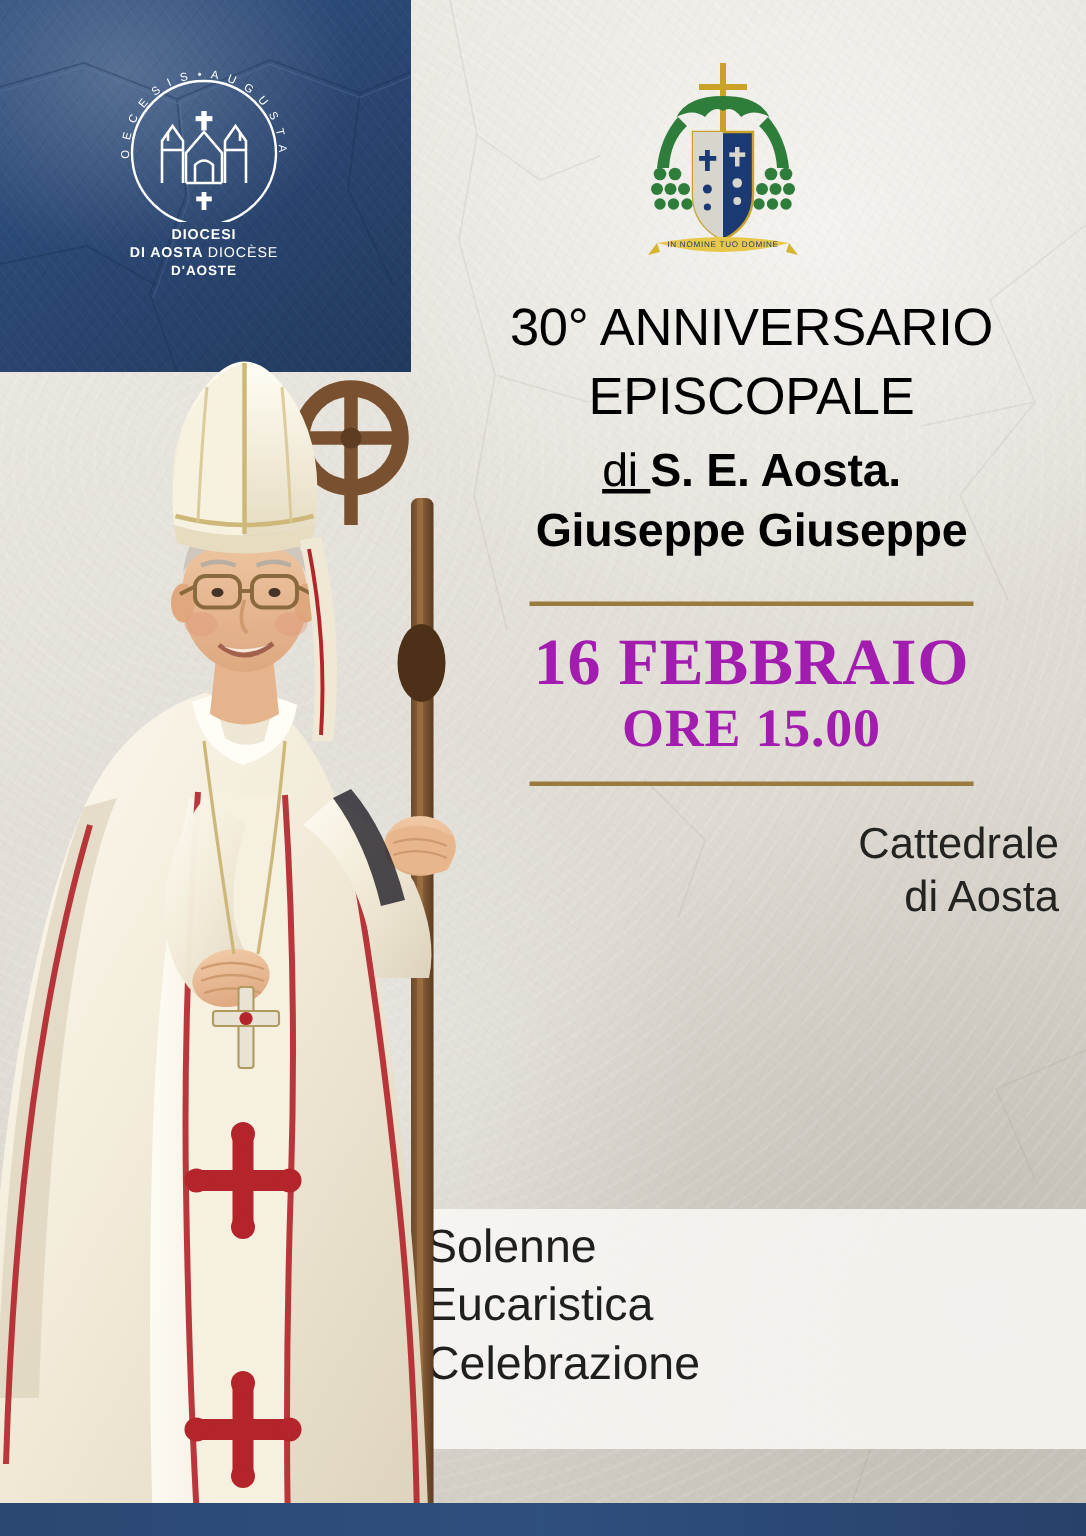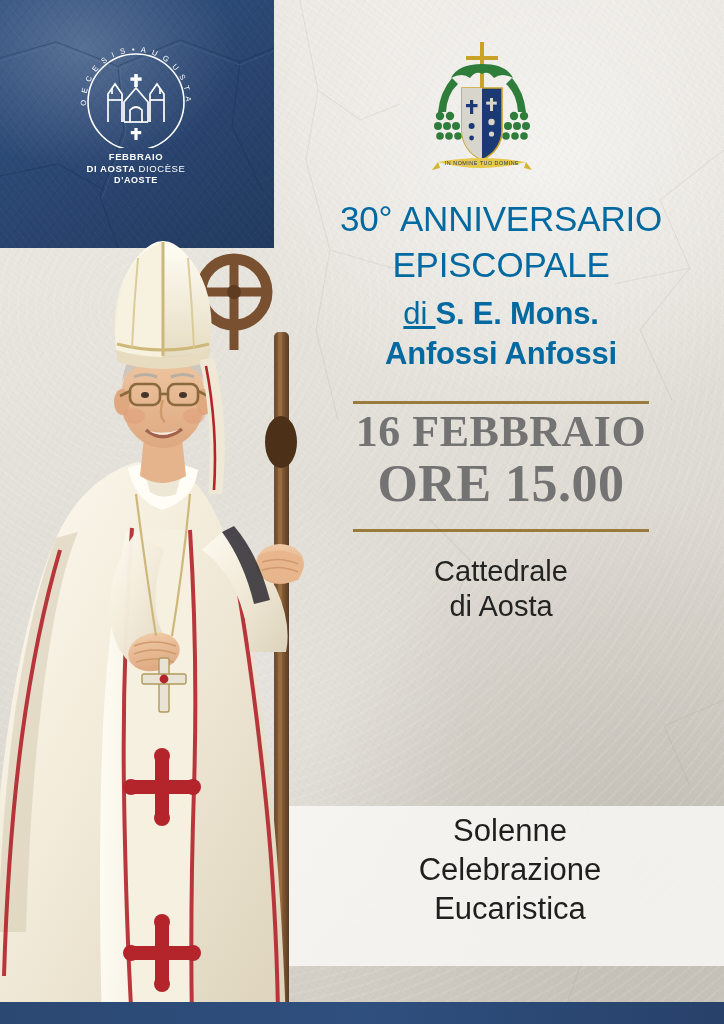--- a/index.html
+++ b/index.html
@@ -112,21 +112,21 @@
     top: 196px;
     width: 410px;
     text-align: center;
     color: #1d1d1b;
   }
 
   .headline {
     font-size: 35px;
     line-height: 1.3;
     letter-spacing: -0.2px;
-    color: #0369a1;
+    color: #000000;
   }
   .headline .l1,
   .headline .l2,
   .headline .l3 { display: block; }
   .headline .l4 {
     display: block;
     margin-top: 7px;
     font-size: 31px;
   }
   .headline .l4 .thin { font-weight: 400; text-decoration: underline; }
@@ -141,57 +141,57 @@
     width: 296px;
     height: 3px;
     background: #9a7b3d;
     margin: 26px auto 0;
   }
   .rule.bottom { margin: 16px auto 0; }
 
   .date-block {
     font-family: "Liberation Serif", serif;
     font-weight: bold;
-    color: #737373;
-    margin-top: 4px;
+    color: #a21caf;
+    margin-top: 14px;
   }
   .date-line {
     font-size: 44px;
     line-height: 1.08;
     letter-spacing: 0.5px;
   }
   .time-line {
-    font-size: 52px;
+    font-size: 36px;
     line-height: 1.12;
     letter-spacing: 0.5px;
   }
 
   .venue {
     margin-top: 22px;
     font-size: 29px;
     line-height: 1.18;
     color: #232321;
+    text-align: right;
   }
   .venue span { display: block; }
 
   
   .bottom-band {
     position: absolute;
     left: 280px;
     top: 806px;
     width: 444px;
     height: 160px;
     background: rgba(248,247,244,0.88);
   }
   .bottom-text {
     position: absolute;
-    left: 304px;
+    left: 284px;
     top: 812px;
     width: 412px;
-    text-align: center;
     font-size: 31px;
     line-height: 1.25;
     color: #1f1f1d;
   }
   .bottom-text span { display: block; }
 
   
   .bottom-strip {
     position: absolute;
     left: 0;
@@ -278,21 +278,21 @@
       <g fill="#ffffff">
         <rect x="72.2" y="30" width="3.6" height="13"></rect>
         <rect x="68.4" y="33.4" width="11.2" height="3.4"></rect>
       </g>
       <g fill="#ffffff">
         <rect x="72.4" y="84" width="3.2" height="12"></rect>
         <rect x="68.8" y="87" width="10.4" height="3.2"></rect>
       </g>
     </svg>
     <div class="diocese-name">
-      <span>FEBBRAIO</span><br>
+      <span>DIOCESI</span><br>
       <span>DI AOSTA</span>
       <span class="light">DIOCÈSE</span>
     </div>
     <div class="diocese-sub">D'AOSTE</div>
   </div>
 
   <div class="coat-of-arms">
     <svg width="128" height="150" viewBox="0 0 128 150">
 
       <g stroke="#c9a227" stroke-width="4" fill="none">
@@ -348,44 +348,44 @@
       <path d="M20 128 L14 136 L22 134 Z" fill="#d4b431"></path>
       <path d="M108 128 L114 136 L106 134 Z" fill="#d4b431"></path>
       <text x="64" y="130.5" text-anchor="middle" font-size="5.4" font-family="Liberation Sans, sans-serif" fill="#1b3a73" letter-spacing="0.5">IN NOMINE TUO DOMINE</text>
     </svg>
   </div>
 
   <div class="text-col">
     <div class="headline">
       <span class="l1">30° ANNIVERSARIO</span>
       <span class="l3">EPISCOPALE</span>
-      <span class="l4"><span class="thin">di </span><span class="bold">S. E. Mons.</span></span>
-      <span class="l5">Anfossi Anfossi</span>
+      <span class="l4"><span class="thin">di </span><span class="bold">S. E. Aosta.</span></span>
+      <span class="l5">Giuseppe Giuseppe</span>
     </div>
 
     <div class="rule"></div>
 
     <div class="date-block">
       <div class="date-line">16 FEBBRAIO</div>
       <div class="time-line">ORE 15.00</div>
     </div>
 
     <div class="rule bottom"></div>
 
     <div class="venue">
       <span>Cattedrale</span>
       <span>di Aosta</span>
     </div>
   </div>
 
   <div class="bottom-band"></div>
   <div class="bottom-text">
     <span>Solenne</span>
+    <span>Eucaristica</span>
     <span>Celebrazione</span>
-    <span>Eucaristica</span>
   </div>
 
   <div class="bishop">
     <svg width="420" height="792" viewBox="0 0 420 792">
       <defs>
         <linearGradient id="chasuble" x1="0" y1="0" x2="1" y2="1">
           <stop offset="0%" stop-color="#fdfaf1"></stop>
           <stop offset="45%" stop-color="#f2ebd9"></stop>
           <stop offset="100%" stop-color="#ddd3bc"></stop>
         </linearGradient>

